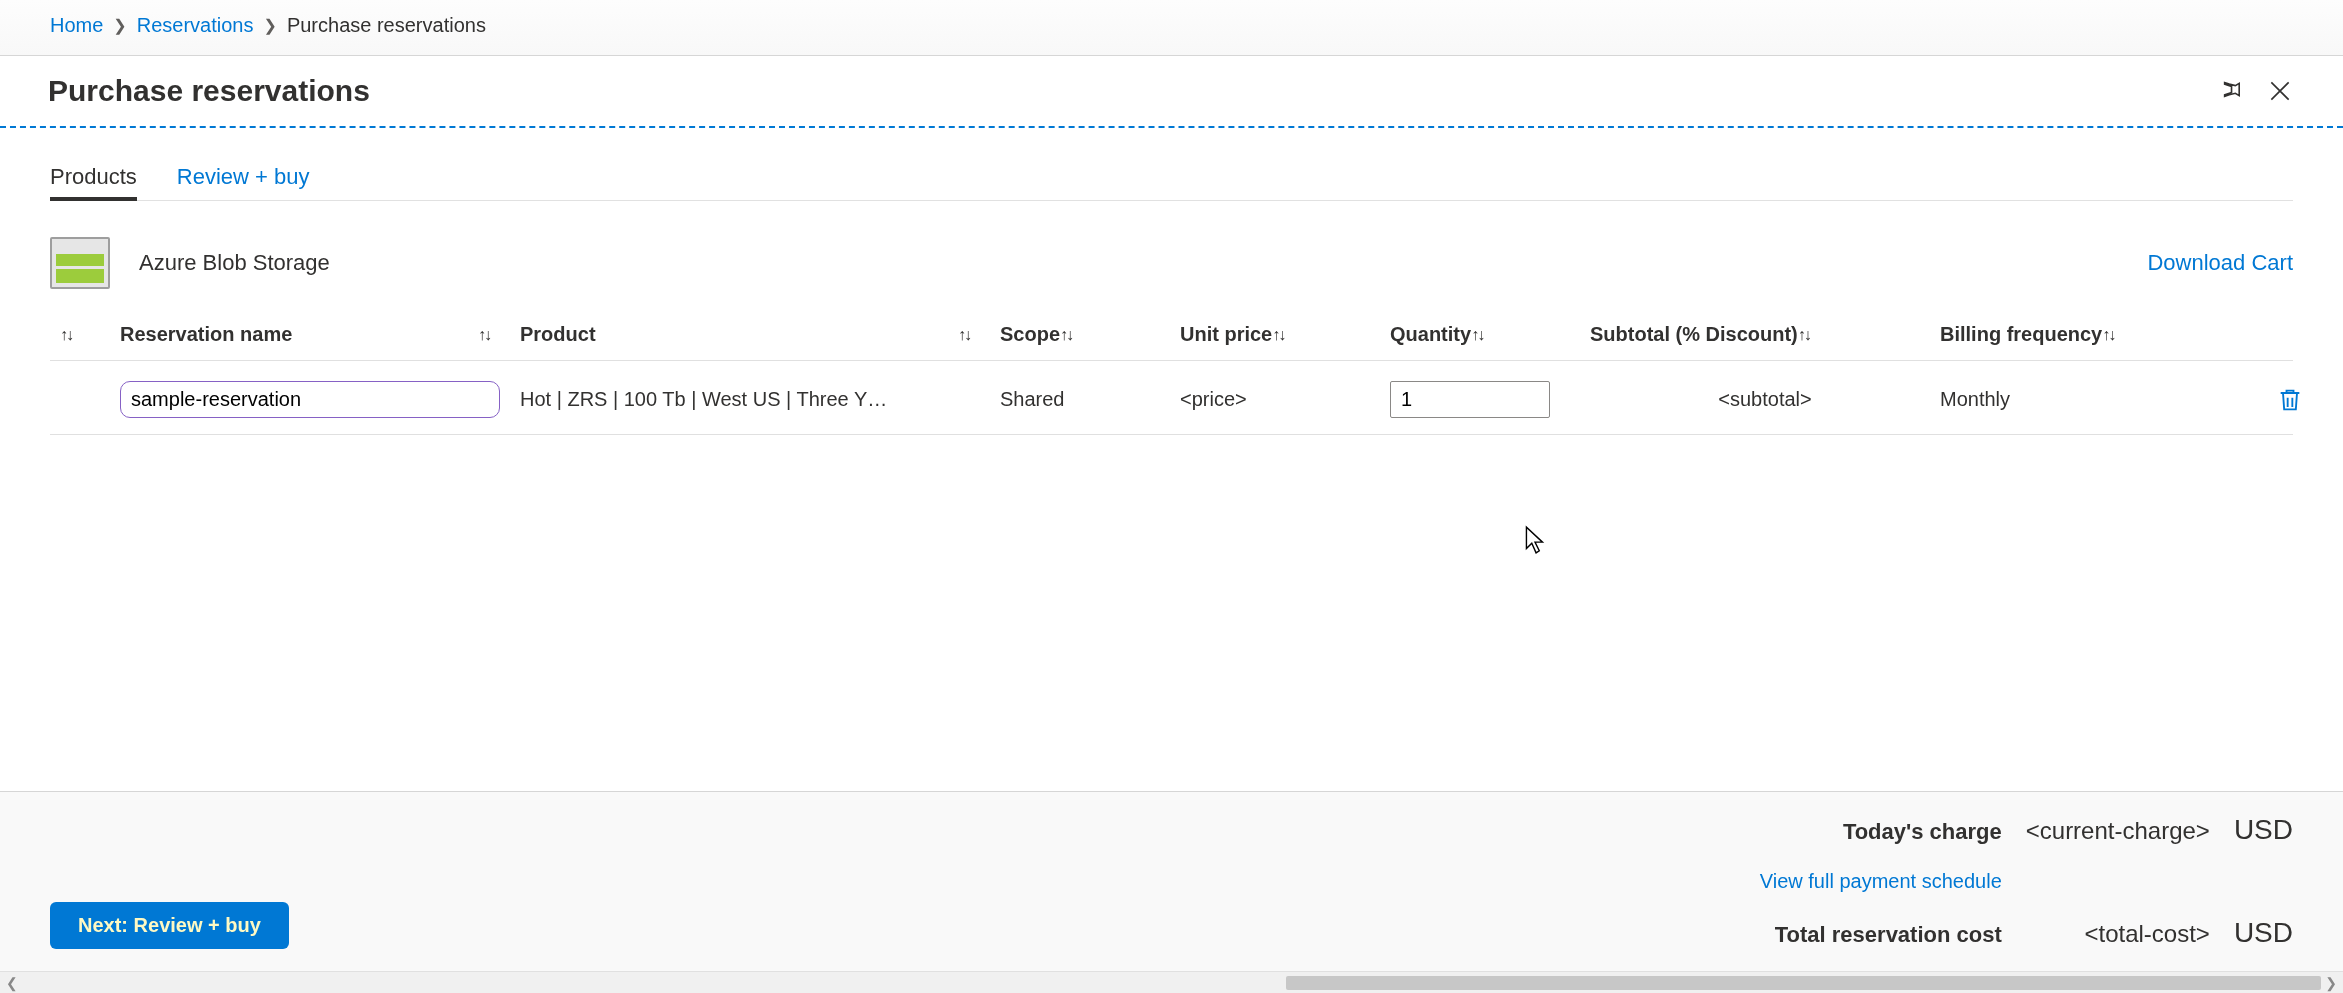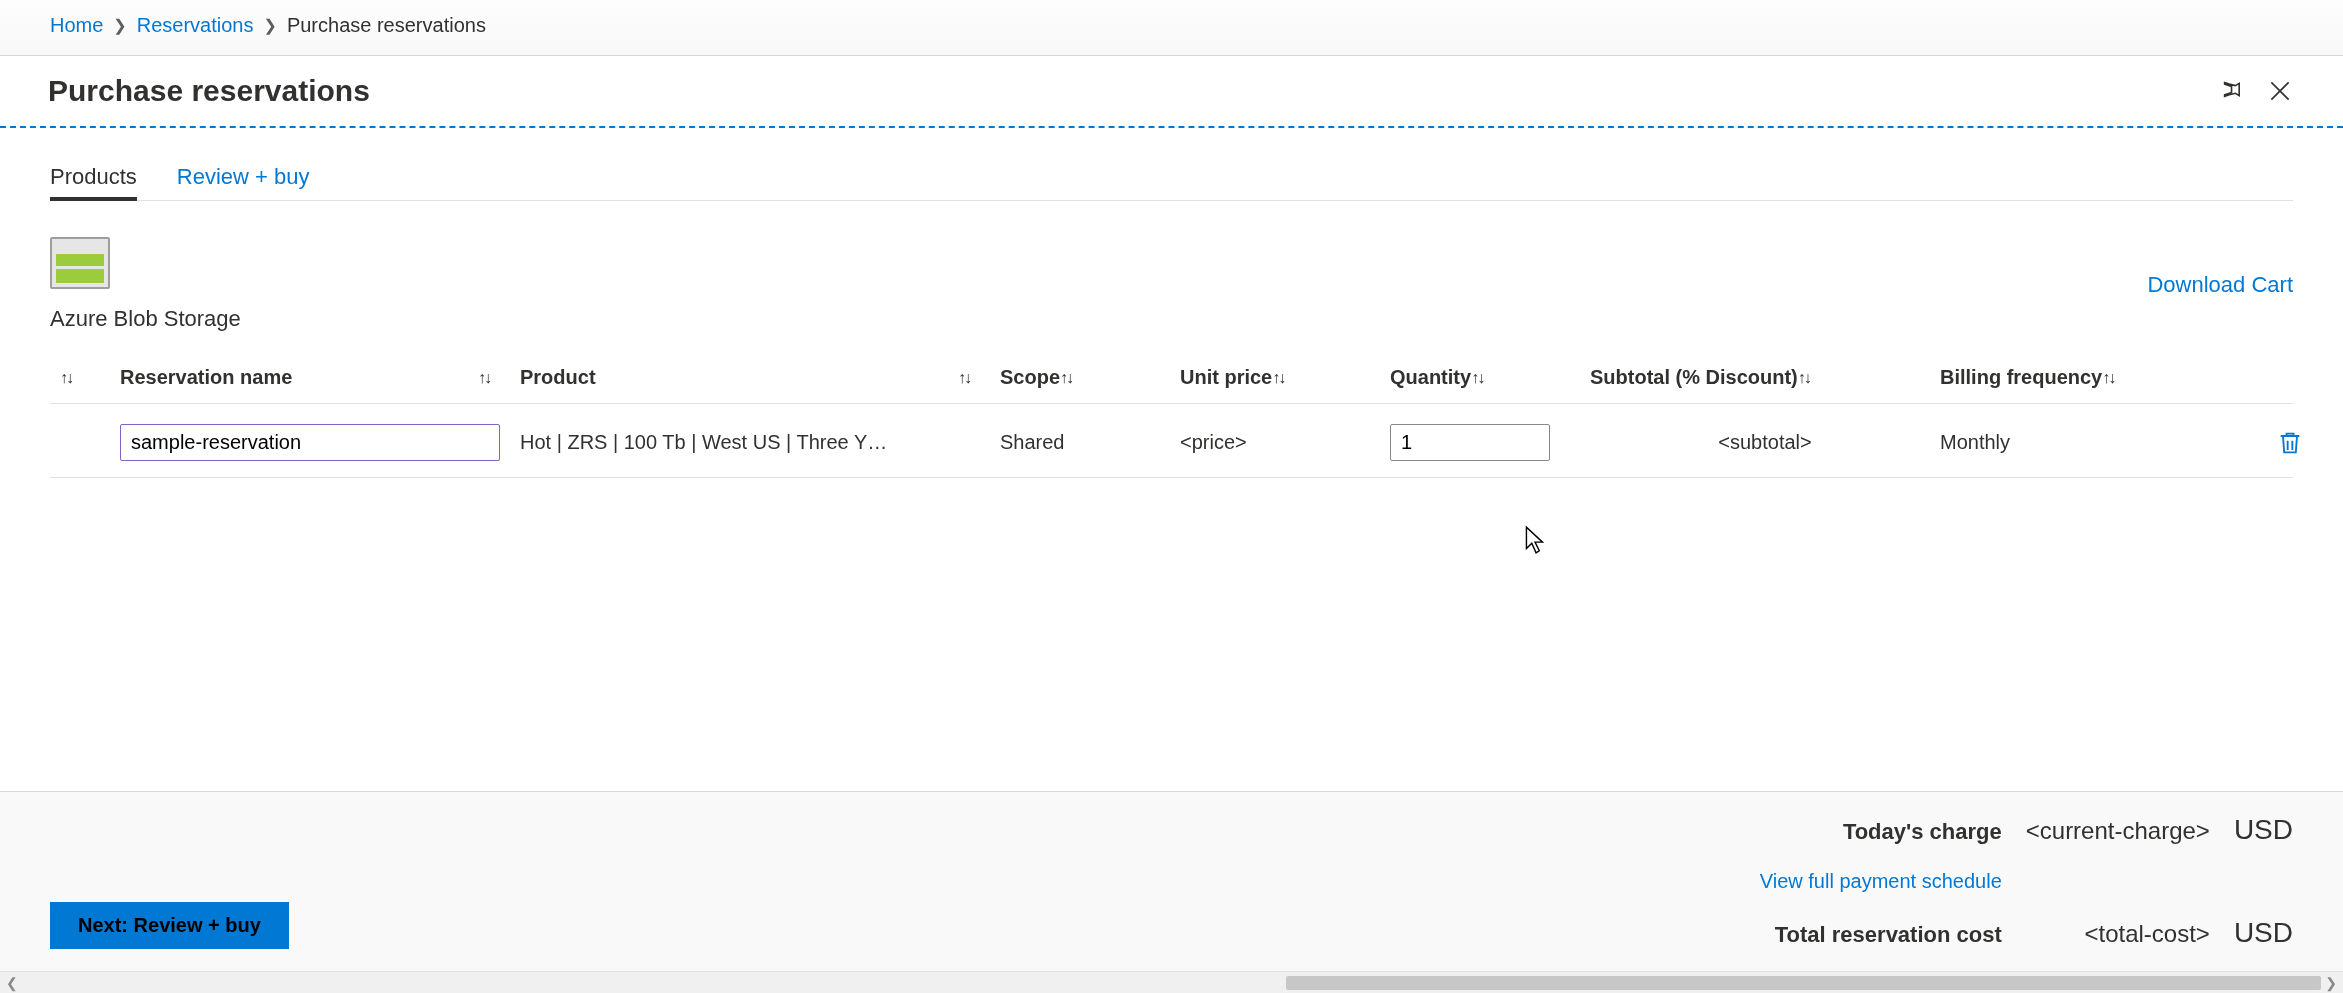--- a/index.html
+++ b/index.html
@@ -77,21 +77,21 @@
     background: #323130;
   }
 
   
   .service-row {
     display: flex;
     align-items: center;
     justify-content: space-between;
     margin-bottom: 34px;
   }
-  .service-left { display: flex; align-items: flex-start; gap: 17px; flex-direction: column; }
+  .service-left { display: flex; align-items: center; gap: 29px; }
   .service-name { font-size: 22px; }
   .storage-icon {
     width: 60px; height: 52px;
     border: 2px solid #9e9e9e;
     border-radius: 2px;
     display: flex; flex-direction: column; justify-content: flex-end;
     background: #e6e6e6;
     padding: 4px;
   }
   .storage-icon .bar1 { height: 12px; background: #9ccc3c; margin-bottom: 3px; }
@@ -118,21 +118,21 @@
     align-items: center;
     font-size: 20px;
     padding: 6px 0 16px 0;
     border-bottom: 1px solid #e0e0e0;
   }
   .name-input {
     width: 380px;
     padding: 6px 10px;
     font-size: 20px;
     border: 1px solid #8661c5;
-    border-radius: 2px;
+    border-radius: 10px;
     font-family: inherit;
   }
   .qty-input {
     width: 160px;
     padding: 6px 10px;
     font-size: 20px;
     border: 1px solid #8a8886;
     border-radius: 2px;
     font-family: inherit;
   }
@@ -144,27 +144,27 @@
   .bottom-bar {
     border-top: 1px solid #d6d6d6;
     background: #f9f9f9;
     padding: 22px 50px 22px 50px;
     display: flex;
     justify-content: space-between;
     align-items: flex-end;
   }
   .primary-btn {
     background: #0078d4;
-    color: #000000;
+    color: #fef9c3;
     border: none;
     padding: 12px 28px;
     font-size: 20px;
     font-weight: 600;
     cursor: pointer;
-    border-radius: 0;
+    border-radius: 6px;
     margin-top: 20px;
   }
   .totals {
     display: grid;
     grid-template-columns: auto auto auto;
     column-gap: 36px;
     row-gap: 14px;
     align-items: baseline;
     font-size: 22px;
     text-align: right;

